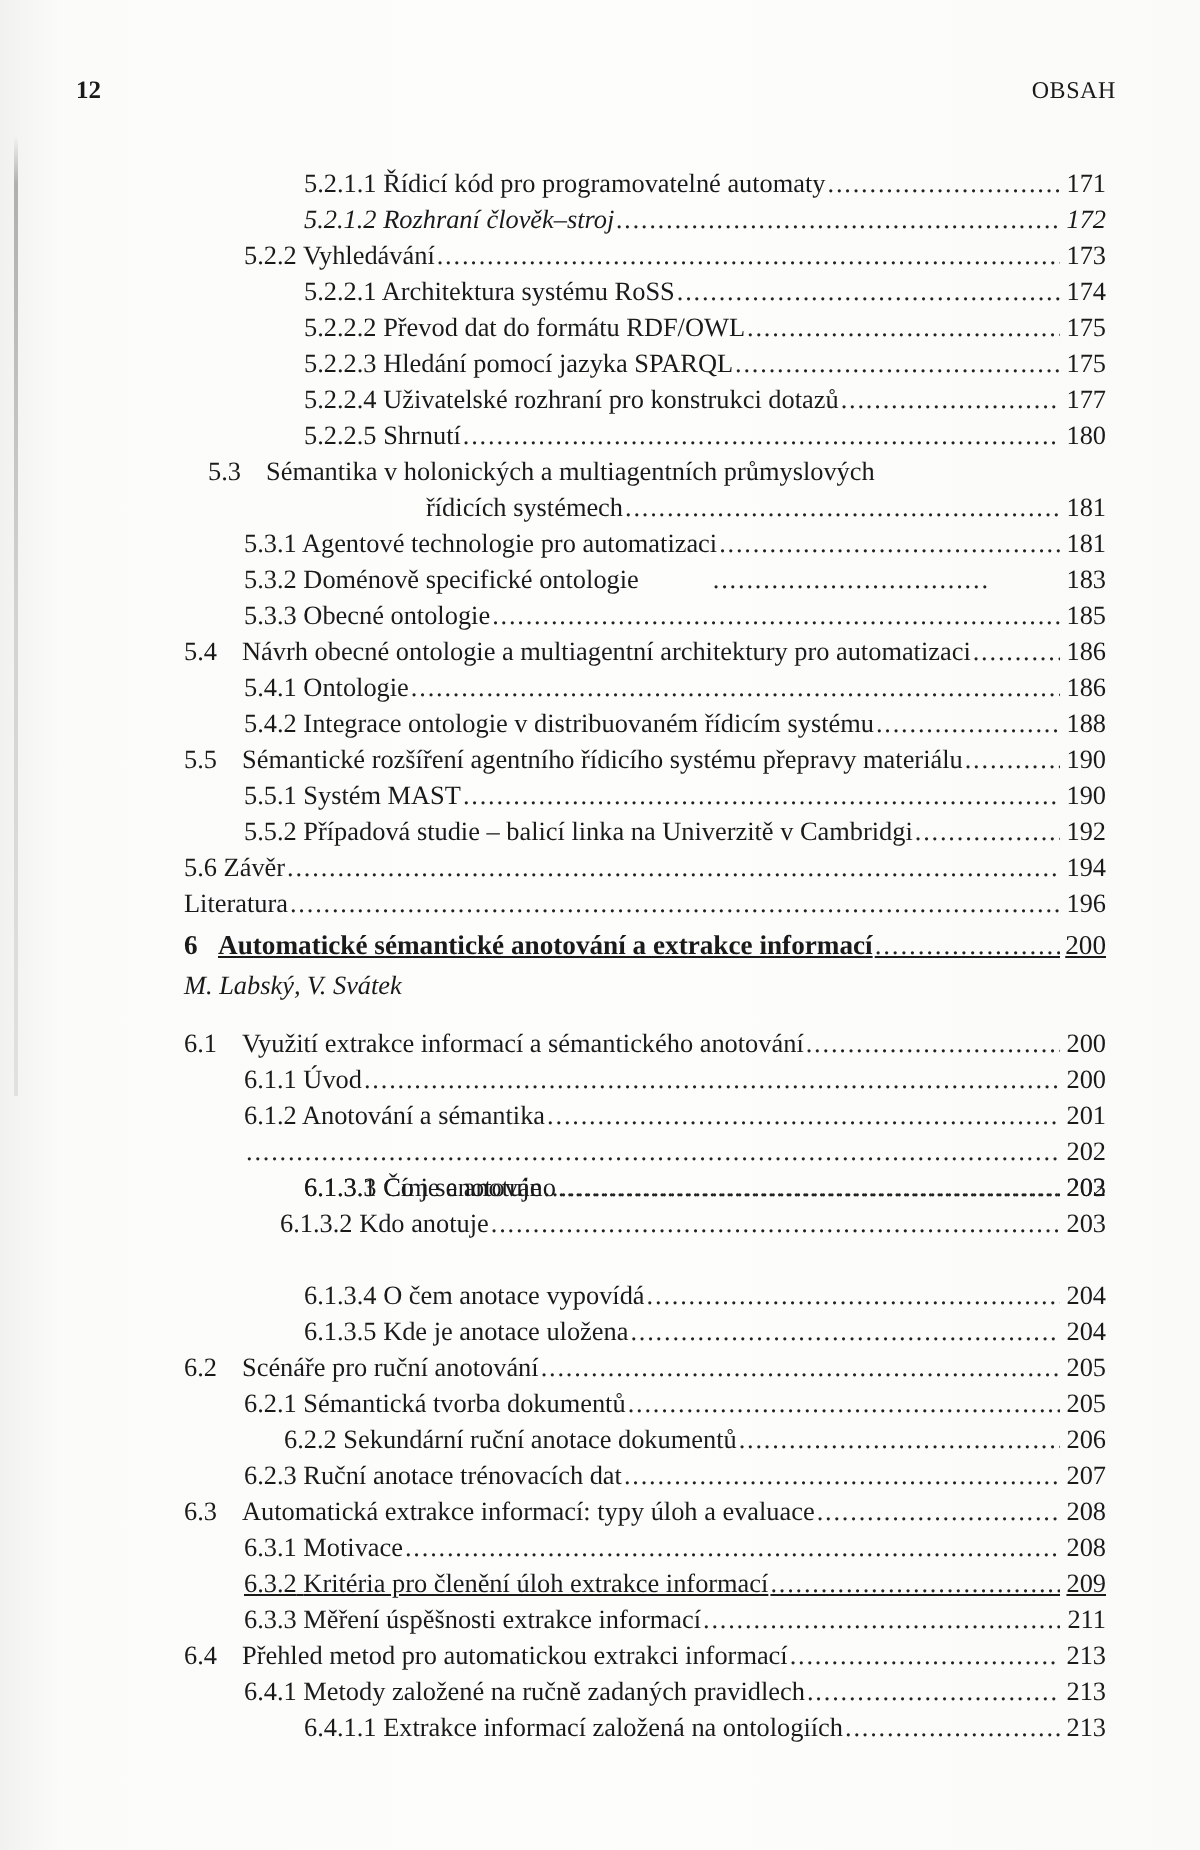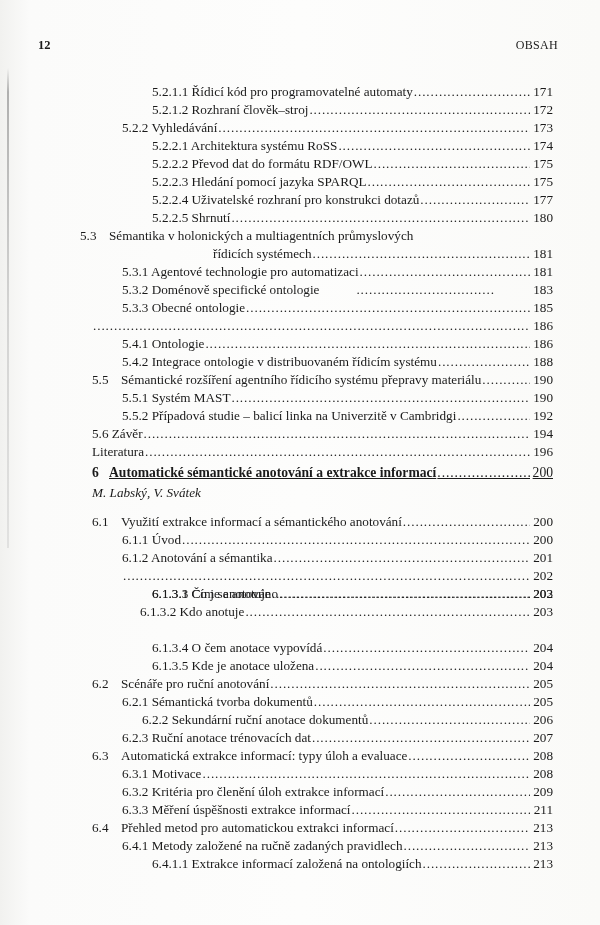--- a/index.html
+++ b/index.html
@@ -58,21 +58,21 @@
   <span class="htitle">OBSAH</span>
 </div>
 
 <div class="toc">
 
   <div class="entry" style="left:152px; top:83px;">
     <span class="title"><span>5.2.1.1</span> <span>Řídicí kód pro programovatelné automaty</span></span>
     <span class="leader"></span>
     <span class="page">171</span>
   </div>
-  <div class="entry" style="left:152px; top:101px;">
+  <div class="entry" style="left:152px; top:101px;font-style:italic;">
     <span class="title"><span>5.2.1.2</span> <span>Rozhraní člověk–stroj</span></span>
     <span class="leader"></span>
     <span class="page">172</span>
   </div>
   <div class="entry" style="left:122px; top:119px;">
     <span class="title"><span>5.2.2</span> <span>Vyhledávání</span></span>
     <span class="leader"></span>
     <span class="page">173</span>
   </div>
   <div class="entry" style="left:152px; top:137px;">
@@ -94,21 +94,21 @@
     <span class="title"><span>5.2.2.4</span> <span>Uživatelské rozhraní pro konstrukci dotazů</span></span>
     <span class="leader"></span>
     <span class="page">177</span>
   </div>
   <div class="entry" style="left:152px; top:209px;">
     <span class="title"><span>5.2.2.5</span> <span>Shrnutí</span></span>
     <span class="leader"></span>
     <span class="page">180</span>
   </div>
 
-  <div class="nowrap-title" style="left:80px; top:227px;">
+  <div class="nowrap-title" style="left:104px; top:227px;">
     <span class="sec-num">5.3</span><span>Sémantika v holonických a multiagentních průmyslových</span>
   </div>
   <div class="entry" style="left:213px; top:245px;">
     <span class="title">řídicích systémech</span>
     <span class="leader"></span>
     <span class="page">181</span>
   </div>
 
   <div class="entry" style="left:122px; top:263px;">
     <span class="title"><span>5.3.1</span> <span>Agentové technologie pro automatizaci</span></span>
@@ -119,20 +119,21 @@
     <span class="title"><span>5.3.2</span> <span>Doménově specifické ontologie</span></span>
     <span class="leader"></span>
     <span class="page">183</span>
   </div>
   <div class="entry" style="left:122px; top:299px;">
     <span class="title"><span>5.3.3</span> <span>Obecné ontologie</span></span>
     <span class="leader"></span>
     <span class="page">185</span>
   </div>
   <div class="entry" style="left:92px; top:317px;">
+    <span class="title"><span class="sec-num">5.4</span><span>Návrh obecné ontologie a multiagentní architektury pro automatizaci</span></span>
     <span class="leader"></span>
     <span class="page">186</span>
   </div>
   <div class="entry" style="left:122px; top:335px;">
     <span class="title"><span>5.4.1</span> <span>Ontologie</span></span>
     <span class="leader"></span>
     <span class="page">186</span>
   </div>
   <div class="entry" style="left:122px; top:353px;align-items:flex-end;">
     <span class="title"><span>5.4.2</span> <span>Integrace ontologie v distribuovaném řídicím systému</span></span>
@@ -239,21 +240,21 @@
   <div class="entry" style="left:92px; top:747px;">
     <span class="title"><span class="sec-num">6.3</span><span>Automatická extrakce informací: typy úloh a evaluace</span></span>
     <span class="leader"></span>
     <span class="page">208</span>
   </div>
   <div class="entry" style="left:122px; top:765px;">
     <span class="title"><span>6.3.1</span> <span>Motivace</span></span>
     <span class="leader"></span>
     <span class="page">208</span>
   </div>
-  <div class="entry" style="left:122px; top:783px;">
+  <div class="entry" style="left:122px; top:783px;text-decoration:underline;">
     <span class="title"><span>6.3.2</span> <span>Kritéria pro členění úloh extrakce informací</span></span>
     <span class="leader"></span>
     <span class="page">209</span>
   </div>
   <div class="entry" style="left:122px; top:801px;">
     <span class="title"><span>6.3.3</span> <span>Měření úspěšnosti extrakce informací</span></span>
     <span class="leader"></span>
     <span class="page">211</span>
   </div>
   <div class="entry" style="left:92px; top:819px;">

